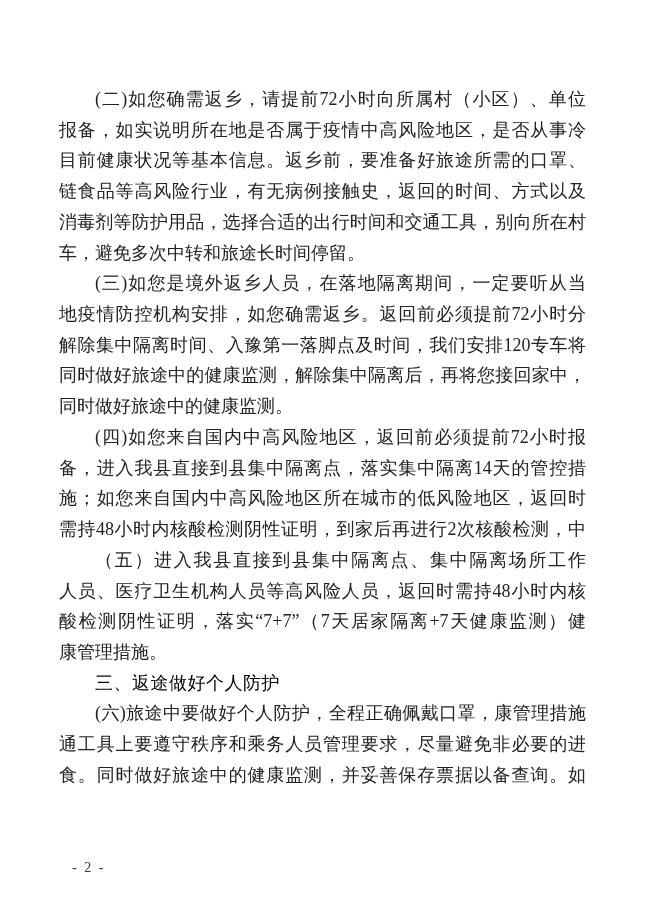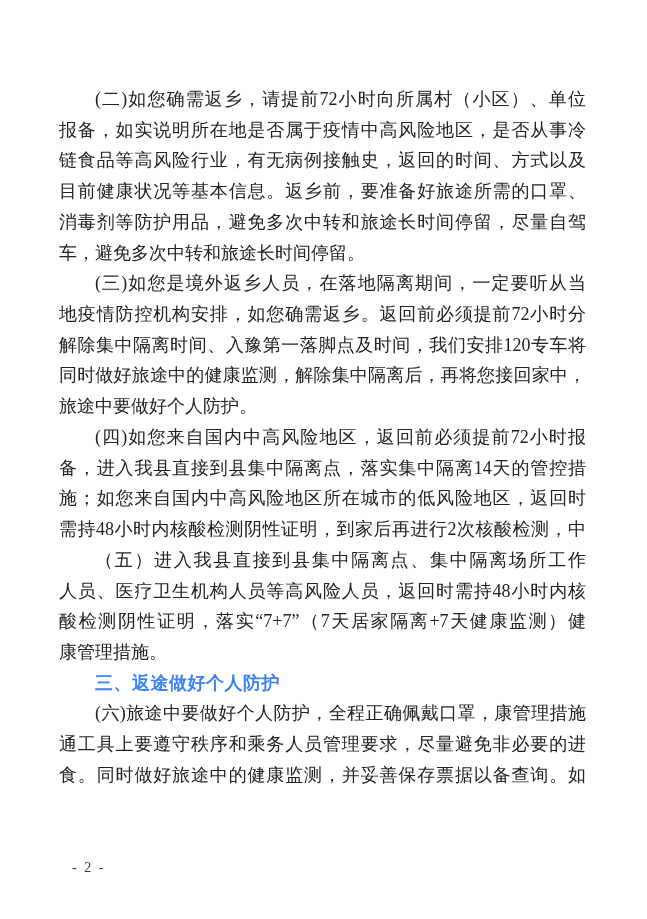--- a/index.html
+++ b/index.html
@@ -29,22 +29,22 @@
     text-align: justify;
     text-align-last: justify;
     text-justify: inter-character;
     overflow: hidden;
     white-space: nowrap;
   }
   .line.first { text-indent: 2em; }
   .line.last { text-align-last: left; }
   .line.heading {
     font-family: "Liberation Sans", "DejaVu Sans", sans-serif;
-    font-weight: 700;
-    color: #3b82f6;
+    font-weight: 400;
+    color: #000000;
     text-align-last: left;
     letter-spacing: 0.5px;
   }
   .page-number {
     position: absolute;
     left: 72px;
     top: 858px;
     font-size: 14px;
     line-height: 20px;
     letter-spacing: 2px;
@@ -53,31 +53,31 @@
   }
 </style>
 </head>
 <body>
 
 <div class="page">
   <div class="text-body">
       <div class="para">
         <div class="line first">(二)如您确需返乡，请提前72小时向所属村（小区）、单位</div>
         <div class="line">报备，如实说明所在地是否属于疫情中高风险地区，是否从事冷</div>
+        <div class="line">目前健康状况等基本信息。返乡前，要准备好旅途所需的口罩、</div>
         <div class="line">链食品等高风险行业，有无病例接触史，返回的时间、方式以及</div>
-        <div class="line">目前健康状况等基本信息。返乡前，要准备好旅途所需的口罩、</div>
-        <div class="line">消毒剂等防护用品，避免多次中转和旅途长时间停留，尽量自驾</div>
+        <div class="line">消毒剂等防护用品，选择合适的出行时间和交通工具，别向所在村</div>
         <div class="line last">车，避免多次中转和旅途长时间停留。</div>
       </div>
       <div class="para">
         <div class="line first">(三)如您是境外返乡人员，在落地隔离期间，一定要听从当</div>
         <div class="line">地疫情防控机构安排，如您确需返乡。返回前必须提前72小时分</div>
         <div class="line">解除集中隔离时间、入豫第一落脚点及时间，我们安排120专车将</div>
         <div class="line">同时做好旅途中的健康监测，解除集中隔离后，再将您接回家中，</div>
-        <div class="line last">旅途中要做好个人防护。</div>
+        <div class="line last">同时做好旅途中的健康监测。</div>
       </div>
       <div class="para">
         <div class="line first">(四)如您来自国内中高风险地区，返回前必须提前72小时报</div>
         <div class="line">备，进入我县直接到县集中隔离点，落实集中隔离14天的管控措</div>
         <div class="line">施；如您来自国内中高风险地区所在城市的低风险地区，返回时</div>
         <div class="line">需持48小时内核酸检测阴性证明，到家后再进行2次核酸检测，中</div>
       </div>
       <div class="para">
         <div class="line first">（五）进入我县直接到县集中隔离点、集中隔离场所工作</div>
         <div class="line">人员、医疗卫生机构人员等高风险人员，返回时需持48小时内核</div>

